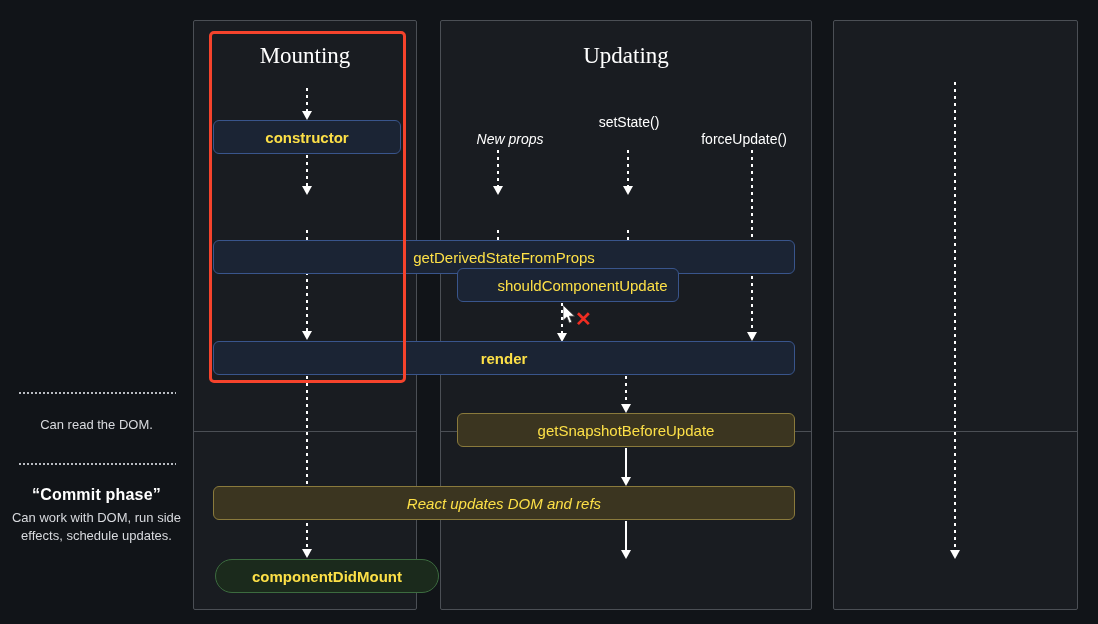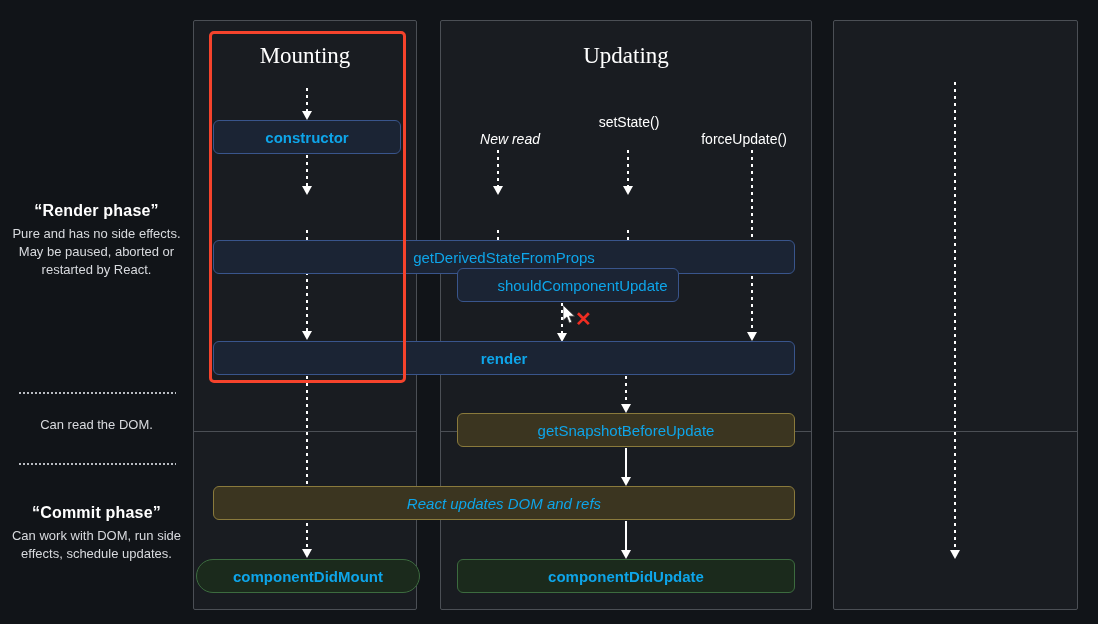--- a/index.html
+++ b/index.html
@@ -44,21 +44,21 @@
   
   .highlight {
     position: absolute; border: 3px solid #f5432c; border-radius: 5px;
     pointer-events: none;
   }
 
   
   .node {
     position: absolute; height: 34px; border-radius: 6px;
     display: flex; align-items: center; justify-content: center;
-    font-size: 15px; color: #0ea5e9; white-space: nowrap;
+    font-size: 15px; color: #fde047; white-space: nowrap;
   }
   .node.blue   { background: #1b2434; border: 1px solid #39558c; }
   .node.olive  { background: #3b3520; border: 1px solid #8a7a3c; }
   .node.green  { background: #1b2a1c; border: 1px solid #3c6b3f; }
   .node.bold   { font-weight: 700; }
   .node.italic { font-style: italic; }
 
   
   .trigger {
     position: absolute; font-size: 14px; color: #ffffff; text-align: center;
@@ -87,34 +87,30 @@
   .redx { position: absolute; font-size: 20px; font-weight: 700; color: #ef2d22; line-height: 1; }
 
   
   .cursor { position: absolute; width: 14px; height: 20px; }
 </style>
 </head>
 <body>
 
 <div id="stage">
 
-  <div class="legend" style="top:202px;">
-    <div class="legend-title">“Render phase”</div>
-    <div class="legend-body">Pure and has no side effects. May be paused, aborted or restarted by React.</div>
-  </div>
 
   <div class="dotline" style="top:392px;"></div>
 
   <div class="legend" style="top:411px;">
     <div class="legend-body">Can read the DOM.</div>
   </div>
 
   <div class="dotline" style="top:463px;"></div>
 
-  <div class="legend" style="top:504px;">
+  <div class="legend" style="top:486px;">
     <div class="legend-title">“Commit phase”</div>
     <div class="legend-body">Can work with DOM, run side effects, schedule updates.</div>
   </div>
 
   <div class="col" style="left:193px; width:224px;">
     <div class="col-title">Mounting</div>
     <div class="col-divider" style="top:410px;"></div>
   </div>
 
   <div class="col" style="left:440px; width:372px;">
@@ -184,39 +180,38 @@
   <div class="arrow solid" style="left:626px; top:521px; height:38px;">
     <div class="shaft"></div>
     <div class="head"></div>
   </div>
 
   <div class="arrow dashed" style="left:955px; top:82px; height:477px;">
     <div class="shaft"></div>
     <div class="head"></div>
   </div>
 
-  <div class="trigger italic" style="left:510px; top:131px;">New read</div>
+  <div class="trigger italic" style="left:510px; top:131px;">New props</div>
   <div class="trigger" style="left:629px; top:114px;">setState()</div>
   <div class="trigger" style="left:744px; top:131px;">forceUpdate()</div>
 
   <div class="node blue bold" style="left:213px; top:120px; width:188px;">constructor</div>
 
   <div class="node blue" style="left:213px; top:195px; width:582px;margin-top:45px;">getDerivedStateFromProps</div>
 
   <div class="node blue" style="left:457px; top:268px; width:222px;padding-left:29px;">shouldComponentUpdate</div>
 
   <div class="node blue bold" style="left:213px; top:341px; width:582px;">render</div>
 
   <div class="node olive" style="left:457px; top:413px; width:338px;text-align:right;">getSnapshotBeforeUpdate</div>
 
   <div class="node olive italic" style="left:213px; top:486px; width:582px;">React updates DOM and refs</div>
 
-  <div class="node green bold" style="left:196px; top:559px; width:224px;border-radius:17px;">componentDidMount</div>
-
-  <div class="node green bold" style="left:457px; top:559px; width:338px;">componentDidUpdate</div>
+  <div class="node green bold" style="left:215px; top:559px; width:224px;border-radius:17px;">componentDidMount</div>
+
 
 
   <div class="highlight" style="left:209px; top:31px; width:197px; height:352px;"></div>
 
   <svg class="cursor" style="left:563px; top:305px;" viewBox="0 0 14 20">
     <polygon points="0,0 0,15.5 3.9,12 6.3,18 8.8,17 6.4,11.2 11.6,11.2" fill="#ffffff" stroke="#3a3a3a" stroke-width="0.8"></polygon>
   </svg>
 
 </div>
 

